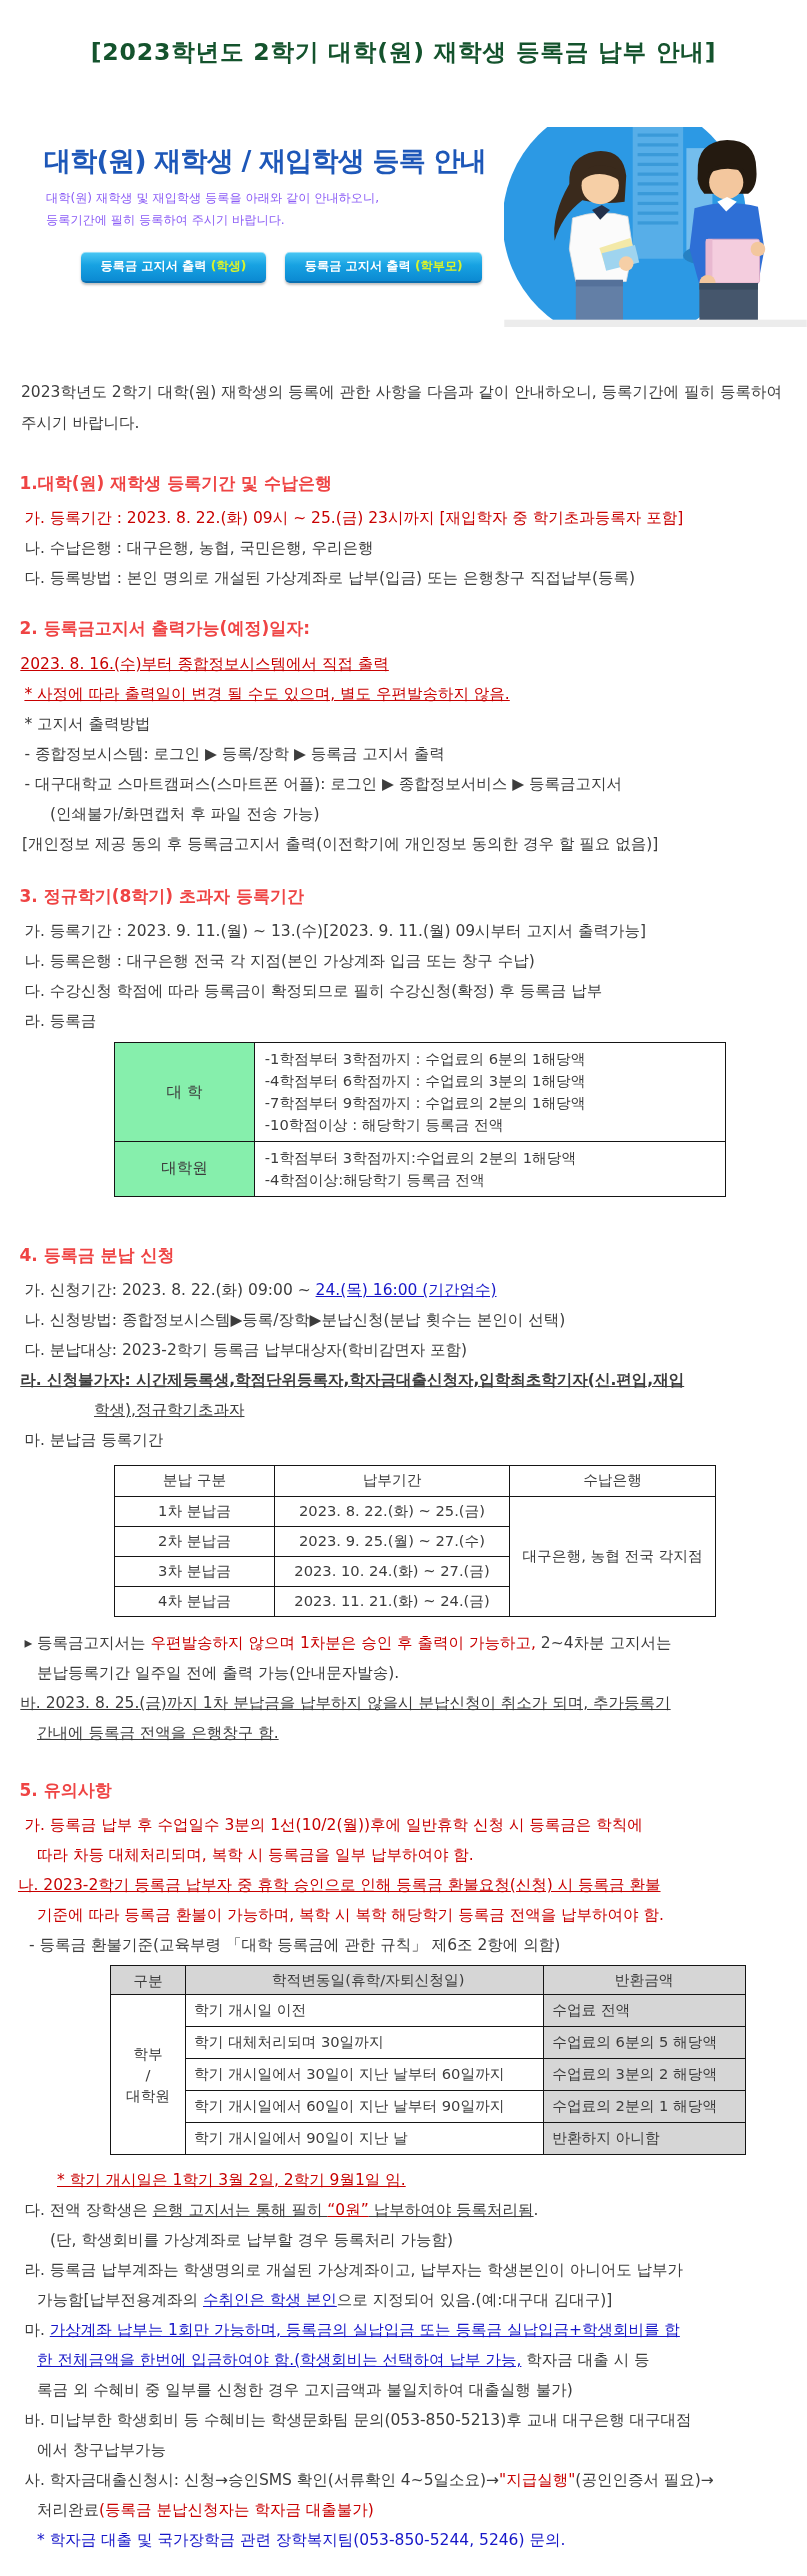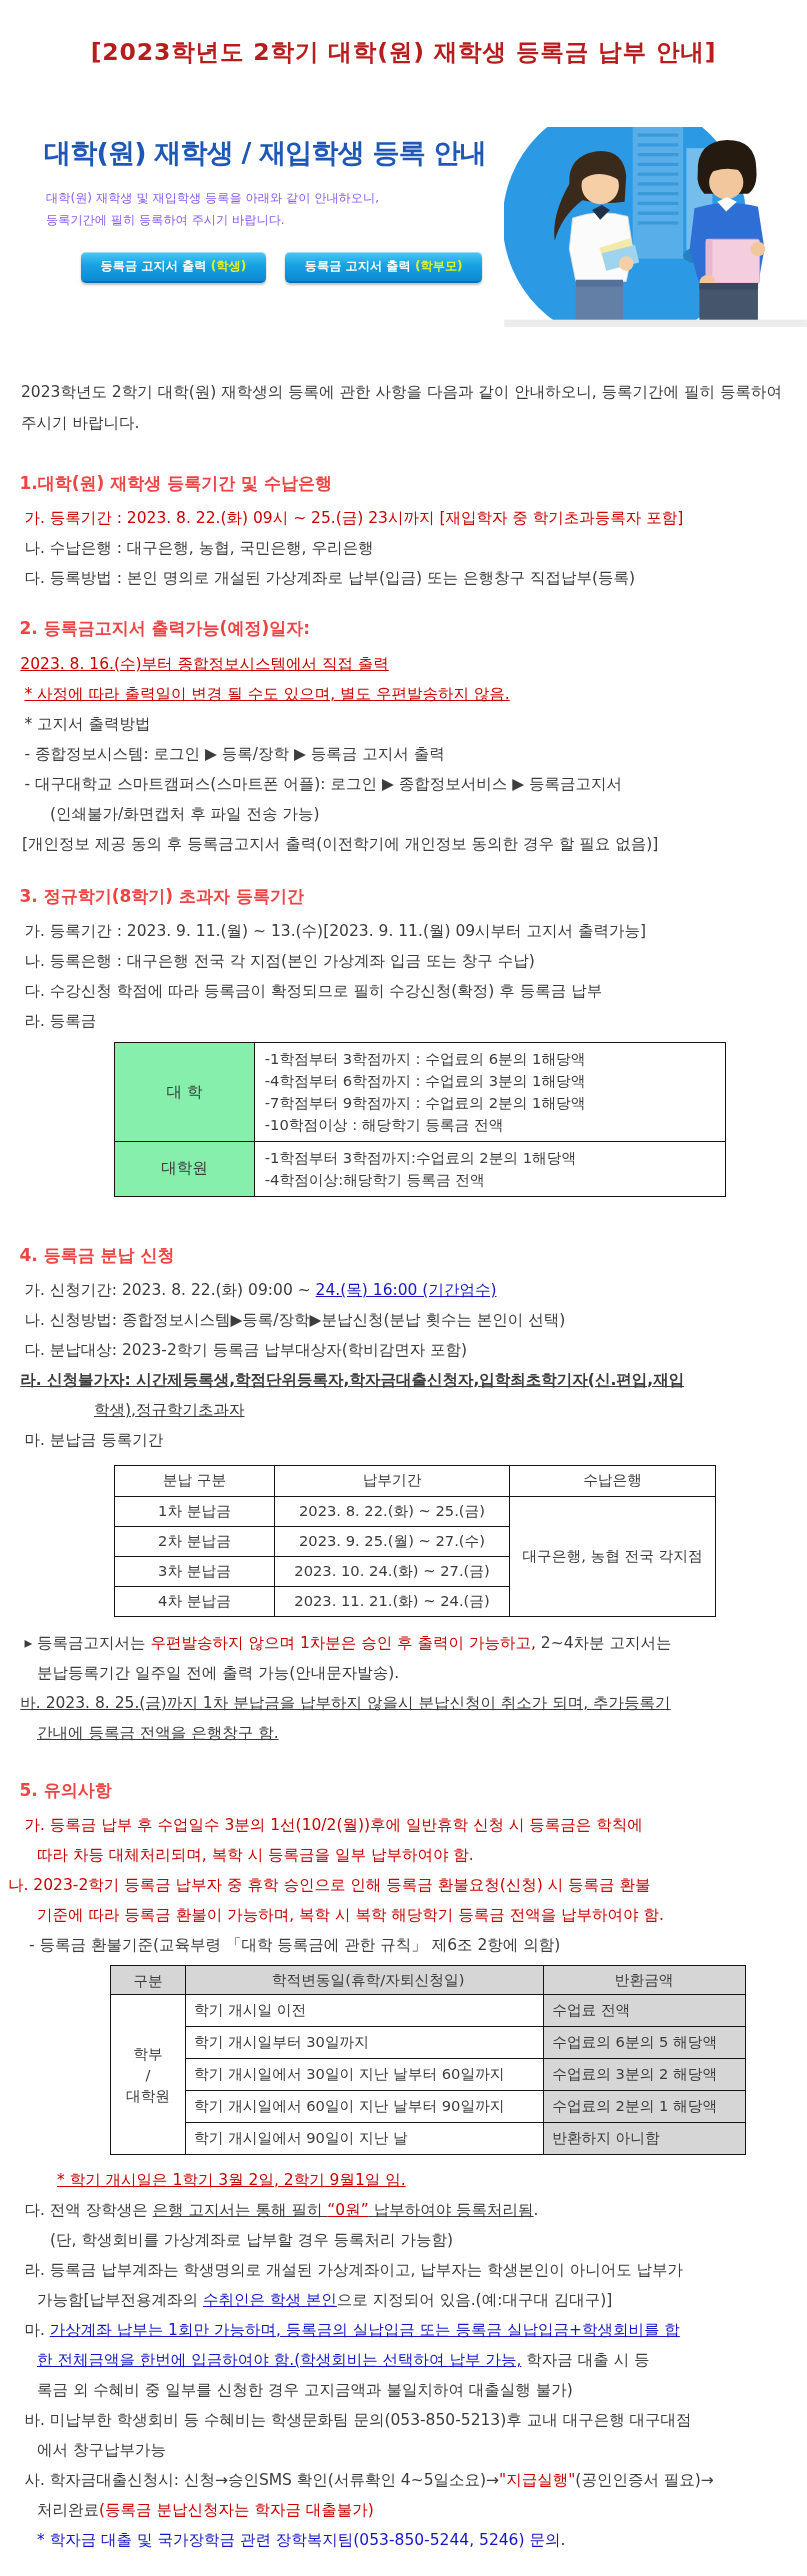--- a/index.html
+++ b/index.html
@@ -1,25 +1,25 @@
 <!DOCTYPE html>
 <html style="font-size:13px"><head>
 <meta charset="utf-8">
 <style>
   html,body{margin:0;padding:0;background:#fff;}
   body{
     width:807px;height:2576px;overflow:hidden;position:relative;
     font-family:"DejaVu Sans","Liberation Sans",sans-serif;
     color:#3c3c3c;
   }
-  .doc-title{margin:36px 8.1px 0;text-align:center;font-size:23.6px;font-weight:bold;color:#b91c1c;letter-spacing:0.8px;}
+  .doc-title{margin:36px 8.1px 0;text-align:center;font-size:23.6px;font-weight:bold;color:#14532d;letter-spacing:0.8px;}
 
   
   .banner{position:relative;margin-top:54px;height:205px;}
-  .banner-title{position:absolute;left:44px;top:13px;font-size:27px;font-weight:bold;color:#1d57b8;letter-spacing:-0.8px;}
+  .banner-title{position:absolute;left:44px;top:21px;font-size:27px;font-weight:bold;color:#1d57b8;letter-spacing:-0.8px;}
   .banner-sub{position:absolute;left:46px;top:65px;font-size:12.2px;color:#8b5cf6;line-height:22px;}
   .banner-buttons{position:absolute;left:81px;top:130px;display:flex;gap:19.5px;}
   .btn-blue{
     display:inline-block;height:29px;line-height:29px;padding:0 19.5px;border-radius:4.9px;
     background:linear-gradient(#4cc8f4 0%,#17a2e2 45%,#0b8ad2 100%);
     border-bottom:2.4px solid #0a6fb0;box-shadow:inset 0 0.8px 0 rgba(255,255,255,.55),0 1.6px 2.4px rgba(0,0,0,.25);
     color:#fff;font-weight:bold;font-size:12.2px;cursor:pointer;white-space:nowrap;
   }
   .btn-accent{color:#d9f22a;font-weight:bold;}
   .banner-illo{position:absolute;right:0;top:4.9px;width:303px;height:200px;}
@@ -206,41 +206,41 @@
   </table>
 <div class="ln" style="margin-top:11.4px;"><span>▸ 등록금고지서는 </span><span class="red">우편발송하지 않으며 1차분은 승인 후 출력이 가능하고,</span><span> 2~4차분 고지서는</span></div>
 <div class="ln c2">분납등록기간 일주일 전에 출력 가능(안내문자발송).</div>
 <div class="ln u" style="margin-left:20.3px;">바. 2023. 8. 25.(금)까지 1차 분납금을 납부하지 않을시 분납신청이 취소가 되며, 추가등록기</div>
 <div class="ln u c2">간내에 등록금 전액을 은행창구 함.</div>
 
 <div class="sec-heading mt-s5">5. 유의사항</div>
 <div class="after-h"></div>
 <div class="ln red">가. 등록금 납부 후 수업일수 3분의 1선(10/2(월))후에 일반휴학 신청 시 등록금은 학칙에</div>
 <div class="ln red c2">따라 차등 대체처리되며, 복학 시 등록금을 일부 납부하여야 함.</div>
-<div class="ln red" style="margin-left:8px;">나. 2023-2학기 등록금 납부자 중 휴학 승인으로 인해 등록금 환불요청(신청) 시 등록금 환불</div>
+<div class="ln red" style="margin-left:18px;text-decoration:underline;">나. 2023-2학기 등록금 납부자 중 휴학 승인으로 인해 등록금 환불요청(신청) 시 등록금 환불</div>
 <div class="ln red c2">기준에 따라 등록금 환불이 가능하며, 복학 시 복학 해당학기 등록금 전액을 납부하여야 함.</div>
 <div class="ln c6">- 등록금 환불기준(교육부령 「대학 등록금에 관한 규칙」 제6조 2항에 의함)</div>
 <table class="refund-table">
   <tbody>
       <tr>
     <th class="ref-col1">구분</th>
     <th class="ref-col2">학적변동일(휴학/자퇴신청일)</th>
     <th class="ref-col3" style="text-align:center;padding-left:0;">반환금액</th>
   </tr>
   <tr>
     <td class="ref-col1" rowspan="5">
       <div>학부</div>
       <div>/</div>
       <div>대학원</div>
     </td>
     <td class="ref-col2">학기 개시일 이전</td>
     <td class="ref-col3">수업료 전액</td>
   </tr>
   <tr>
-    <td class="ref-col2">학기 개시일부터 30일까지</td>
+    <td class="ref-col2">학기 대체처리되며 30일까지</td>
     <td class="ref-col3">수업료의 6분의 5 해당액</td>
   </tr>
   <tr>
     <td class="ref-col2">학기 개시일에서 30일이 지난 날부터 60일까지</td>
     <td class="ref-col3">수업료의 3분의 2 해당액</td>
   </tr>
   <tr>
     <td class="ref-col2">학기 개시일에서 60일이 지난 날부터 90일까지</td>
     <td class="ref-col3">수업료의 2분의 1 해당액</td>
   </tr>

